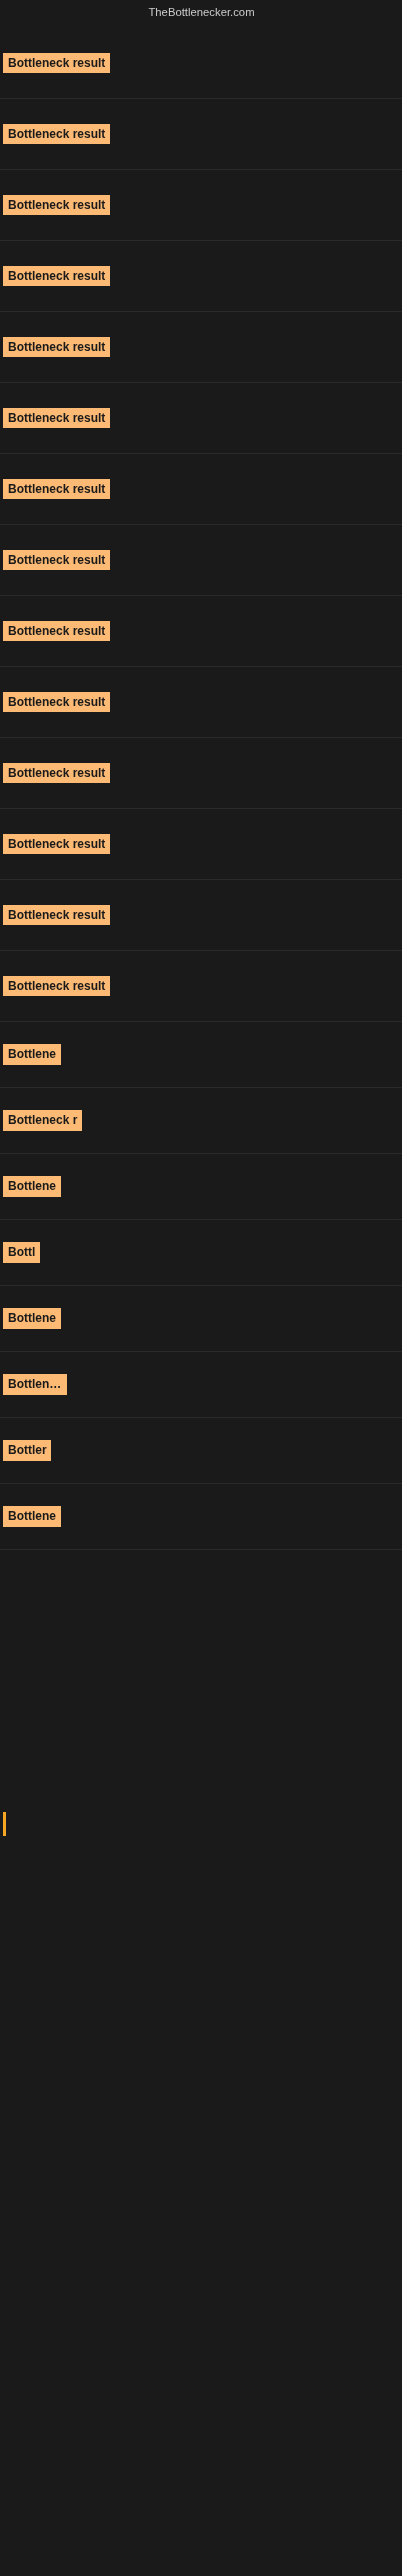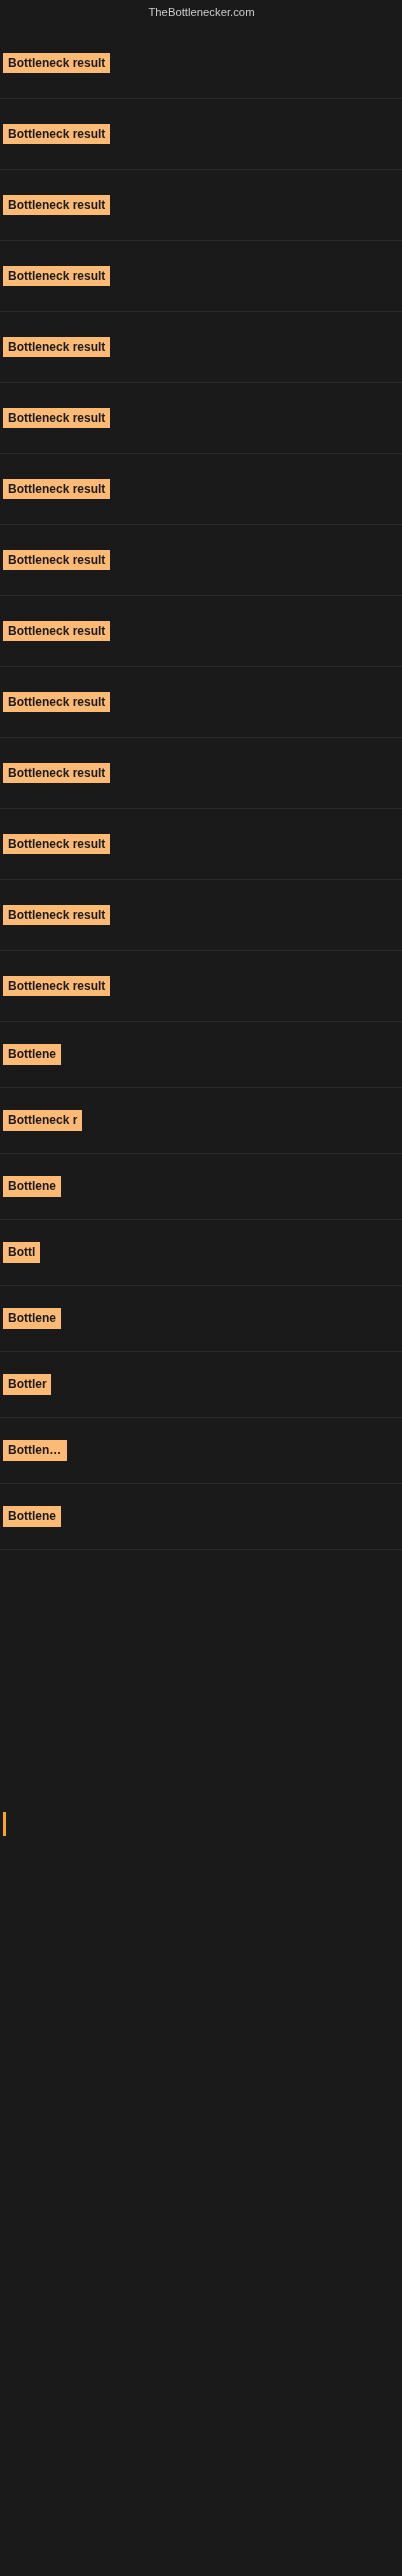--- a/index.html
+++ b/index.html
@@ -123,24 +123,24 @@
     <div class="item-row" style="height: 66px;">
       <span class="bottleneck-badge" style="max-width: 64px; overflow: hidden; text-overflow: ellipsis;">Bottlene</span>
     </div>
     <div class="item-row" style="height: 66px; text-align: right;">
       <span class="bottleneck-badge" style="max-width: 52px; overflow: hidden; text-overflow: ellipsis;">Bottl</span>
     </div>
     <div class="item-row" style="height: 66px;">
       <span class="bottleneck-badge" style="max-width: 64px; overflow: hidden; text-overflow: ellipsis;">Bottlene</span>
     </div>
     <div class="item-row" style="height: 66px;">
-      <span class="bottleneck-badge" style="max-width: 52px; overflow: hidden; text-overflow: ellipsis;">Bottler</span>
+      <span class="bottleneck-badge" style="max-width: 64px; overflow: hidden; text-overflow: ellipsis;">Bottleneck</span>
     </div>
     <div class="item-row" style="height: 66px;">
-      <span class="bottleneck-badge" style="max-width: 64px; overflow: hidden; text-overflow: ellipsis;">Bottleneck</span>
+      <span class="bottleneck-badge" style="max-width: 52px; overflow: hidden; text-overflow: ellipsis;">Bottler</span>
     </div>
     <div class="item-row" style="height: 66px;">
       <span class="bottleneck-badge" style="max-width: 64px; overflow: hidden; text-overflow: ellipsis;">Bottlene</span>
     </div>
   </div>
 
 <div class="spacer-block"></div>
 
 <div class="small-badge-area">
   <div class="small-yellow-bar"></div>

